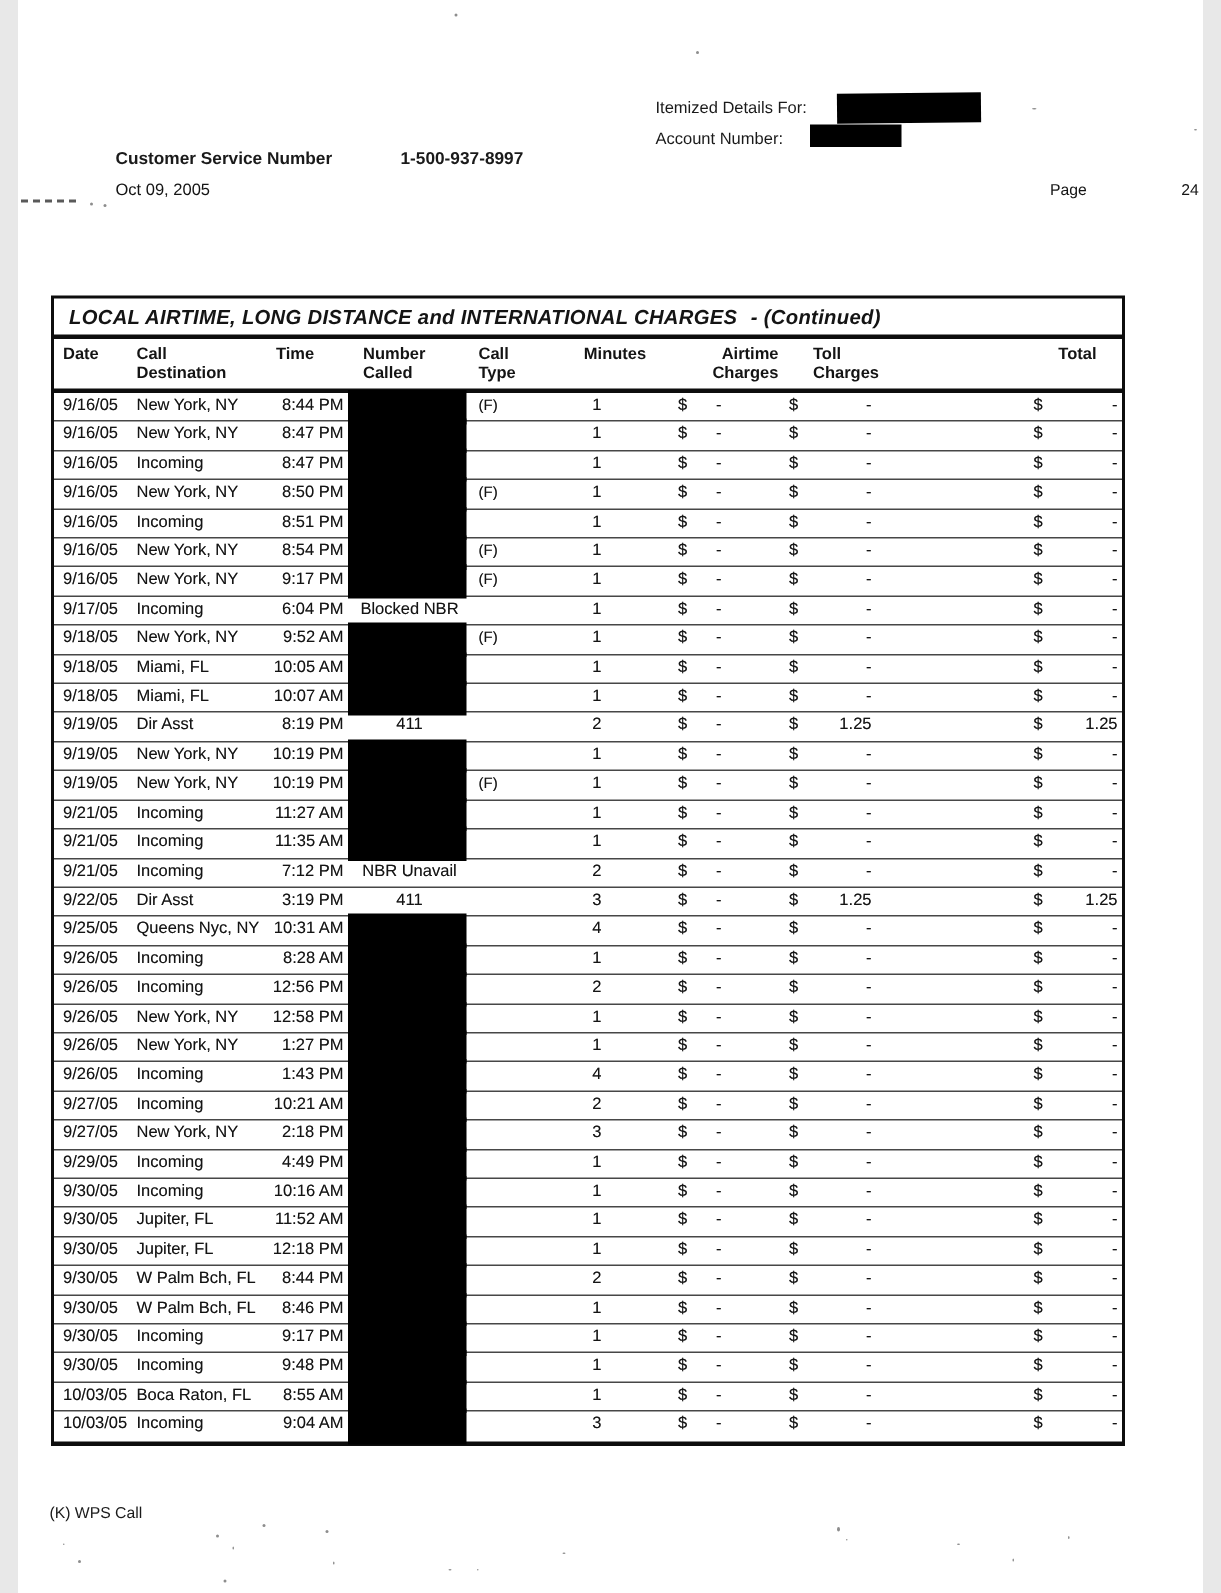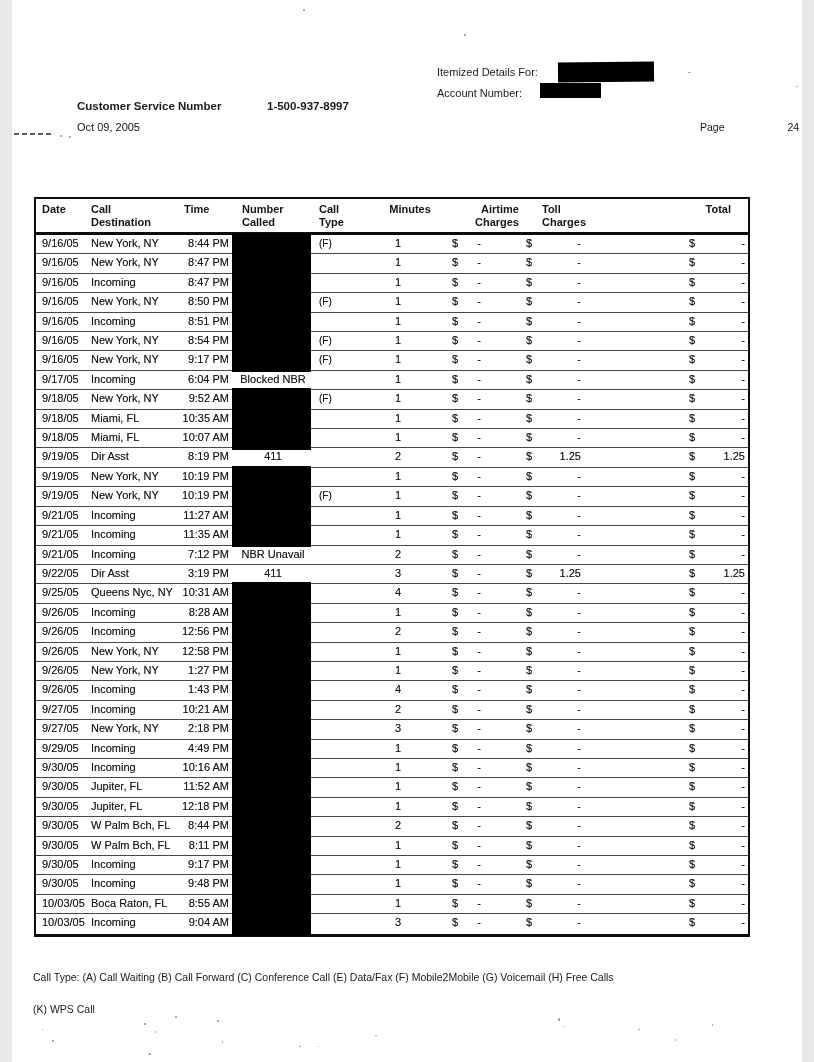--- a/index.html
+++ b/index.html
@@ -107,20 +107,23 @@
     <span style="margin-left:20px;">24</span>
     <span style="margin-left:5px;">of</span>
     <span style="margin-left:16px;">34</span>
   </div>
 
   <div class="abs dash-mark" style="left:2px;top:133px;"></div>
   <div class="speck" style="left:48px;top:135px;width:2px;height:2px;"></div>
   <div class="speck" style="left:57px;top:136px;width:2px;height:2px;"></div>
 
   <div class="bill-table">
+    <div class="title-bar">
+      <span>LOCAL AIRTIME, LONG DISTANCE and INTERNATIONAL CHARGES</span><span class="title-suffix">- (Continued)</span>
+    </div>
 
     <div class="hdr">
       <div class="h h-date">
           <div>Date</div>
         </div>
       <div class="h h-dest">
           <div>Call</div>
           <div>Destination</div>
         </div>
       <div class="h h-time">
@@ -337,21 +340,21 @@
           </span>
       <span class="cell"></span>
       <span class="cell c-total">
             <span>$</span>
             <span>-</span>
           </span>
     </div>
         <div class="row">
       <span class="cell c-date">9/18/05</span>
       <span class="cell c-dest">Miami, FL</span>
-      <span class="cell c-time">10:35 AM</span>
+      <span class="cell c-time">10:05 AM</span>
       <span class="cell c-num redacted"></span>
       <span class="cell c-type"></span>
       <span class="cell c-min">1</span>
       <span class="cell c-air">
             <span>$</span>
             <span>-</span>
           </span>
       <span class="cell c-toll">
             <span>$</span>
             <span>-</span>
@@ -799,21 +802,21 @@
           </span>
       <span class="cell"></span>
       <span class="cell c-total">
             <span>$</span>
             <span>-</span>
           </span>
     </div>
         <div class="row">
       <span class="cell c-date">9/30/05</span>
       <span class="cell c-dest">W Palm Bch, FL</span>
-      <span class="cell c-time">8:11 PM</span>
+      <span class="cell c-time">8:46 PM</span>
       <span class="cell c-num redacted"></span>
       <span class="cell c-type"></span>
       <span class="cell c-min">1</span>
       <span class="cell c-air">
             <span>$</span>
             <span>-</span>
           </span>
       <span class="cell c-toll">
             <span>$</span>
             <span>-</span>
@@ -904,21 +907,20 @@
           </span>
       <span class="cell"></span>
       <span class="cell c-total">
             <span>$</span>
             <span>-</span>
           </span>
     </div>
       </div>
   </div>
 
-  <div class="abs legend" style="left:21px;top:971px;">Call Type: (A) Call Waiting (B) Call Forward (C) Conference Call (E) Data/Fax (F) Mobile2Mobile (G) Voicemail (H) Free Calls</div>
   <div class="abs legend" style="left:21px;top:1003px;">(K) WPS Call</div>
 
   <div class="speck" style="left:291px;top:9px;width:2px;height:2px;"></div>
   <div class="speck" style="left:452px;top:34px;width:2px;height:2px;"></div>
   <div class="speck" style="left:676px;top:72px;width:3px;height:1px;"></div>
   <div class="speck" style="left:784px;top:86px;width:2px;height:1px;"></div>
   <div class="speck" style="left:40px;top:1040px;width:2px;height:2px;"></div>
   <div class="speck" style="left:30px;top:1029px;width:1px;height:1px;"></div>
   <div class="speck" style="left:132px;top:1023px;width:2px;height:2px;"></div>
   <div class="speck" style="left:143px;top:1031px;width:1px;height:2px;"></div>

